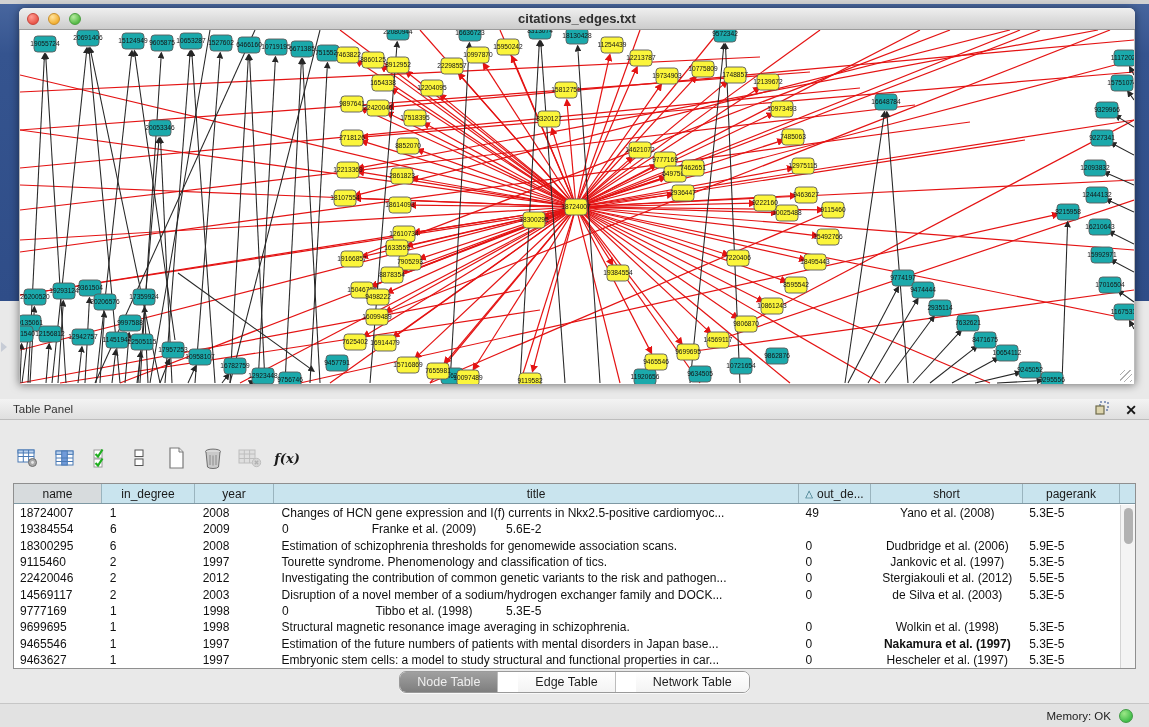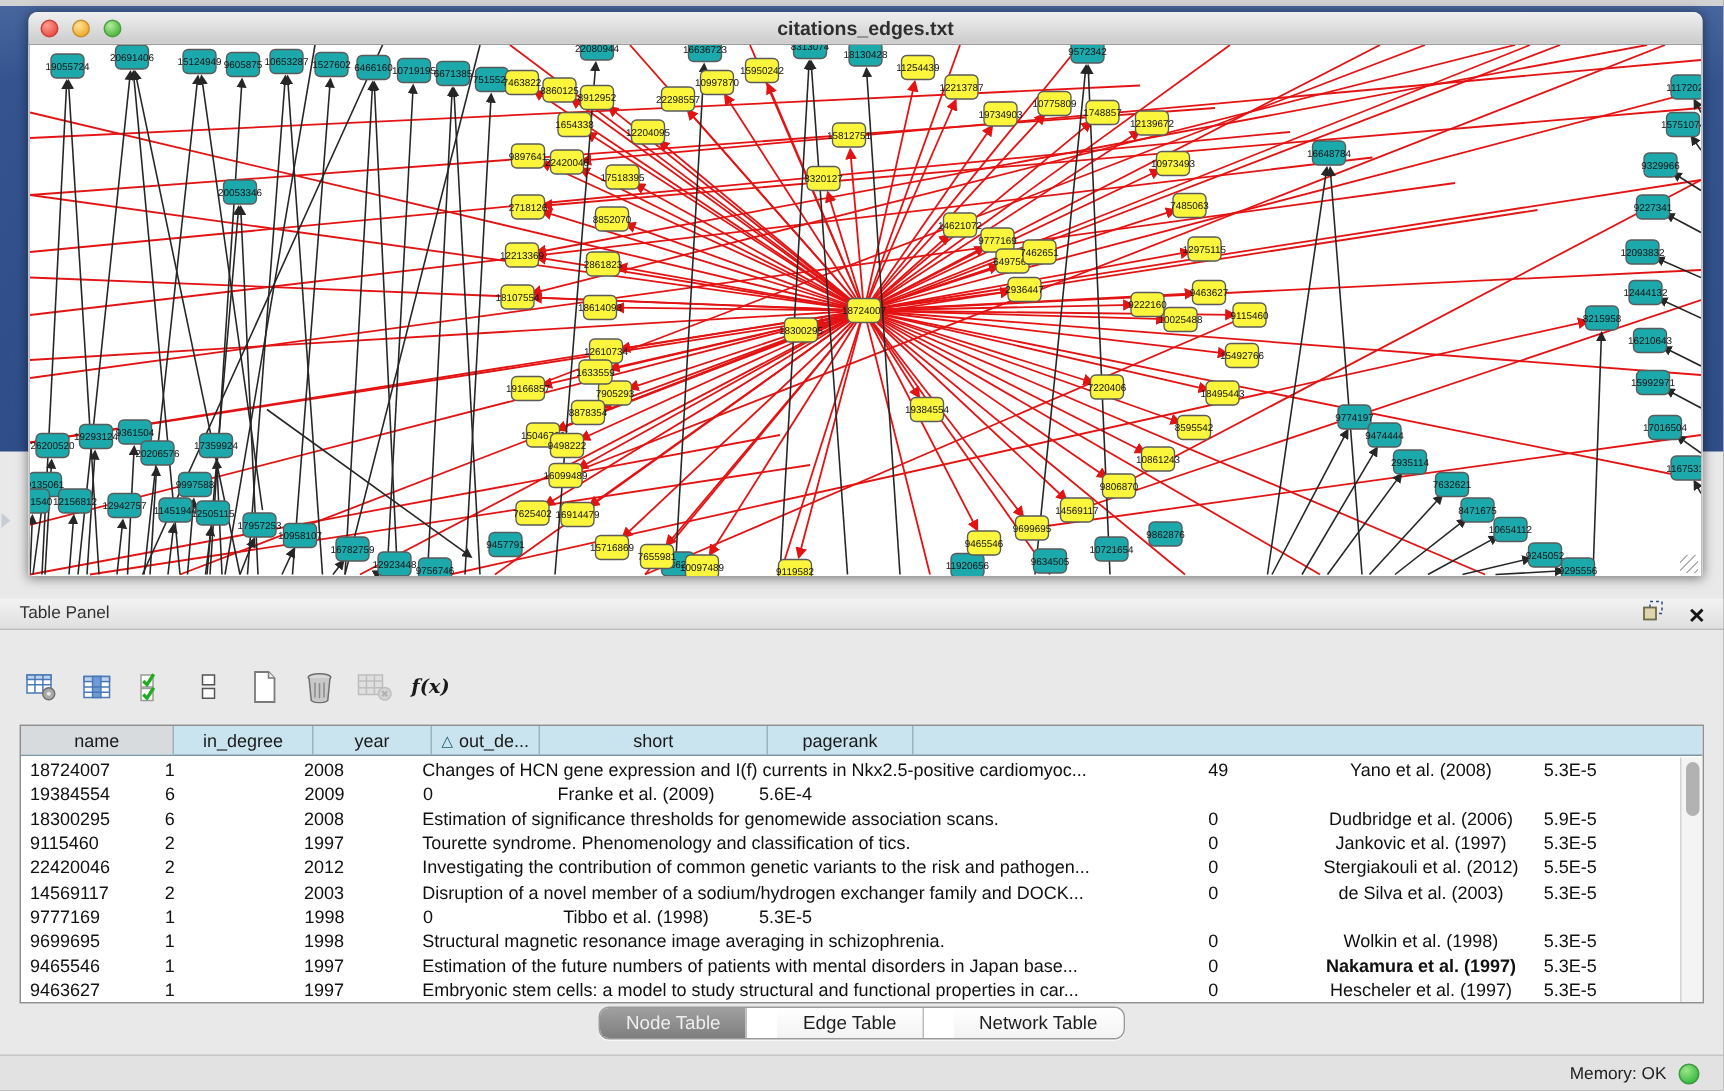--- a/index.html
+++ b/index.html
@@ -839,28 +839,31 @@
           <path d="M16.8 12.8 l3.4 3.4 M20.2 12.8 l-3.4 3.4" stroke="#6e6e6e" stroke-width="1.3"></path>
         </svg>
       </span>
       <span class="tbtn">
         <span class="fx">f(x)</span>
       </span>
     </div>
 
     <div class="tableWrap">
       <div class="thead" id="thead">
-          <div class="th first" style="width: 102px;">
+          <div class="th first" style="width: 88px;">
             <span>name</span>
           </div>
           <div class="th" style="width: 93px;">
             <span>in_degree</span>
           </div>
           <div class="th" style="width: 79px;">
             <span>year</span>
+          </div>
+          <div class="th" style="width: 525px;">
+            <span>title</span>
           </div>
           <div class="th" style="width: 72px;">
             <span class="sortglyph">△</span>
             <span>out_de...</span>
           </div>
           <div class="th" style="width: 152px;">
             <span>short</span>
           </div>
           <div class="th" style="width: 97px;">
             <span>pagerank</span>
@@ -875,27 +878,27 @@
             <div class="td" style="width: 72px; text-align: left;">49</div>
             <div class="td" style="width: 152px; text-align: center;">Yano et al. (2008)</div>
             <div class="td" style="width: 97px; text-align: left;">5.3E-5</div>
           </div>
           <div class="tr">
             <div class="td" style="width: 90px; text-align: left;">19384554</div>
             <div class="td" style="width: 93px; text-align: left;">6</div>
             <div class="td" style="width: 79px; text-align: left;">2009</div>
             <div class="td" style="width: 72px; text-align: left;">0</div>
             <div class="td" style="width: 152px; text-align: center;">Franke et al. (2009)</div>
-            <div class="td" style="width: 97px; text-align: left;">5.6E-4</div>
+            <div class="td" style="width: 97px; text-align: left;">5.6E-2</div>
           </div>
           <div class="tr">
             <div class="td" style="width: 90px; text-align: left;">18300295</div>
             <div class="td" style="width: 93px; text-align: left;">6</div>
             <div class="td" style="width: 79px; text-align: left;">2008</div>
-            <div class="td" style="width: 525px; text-align: left;">Estimation of significance thresholds for genomewide association scans.</div>
+            <div class="td" style="width: 525px; text-align: left;">Estimation of schizophrenia thresholds for genomewide association scans.</div>
             <div class="td" style="width: 72px; text-align: left;">0</div>
             <div class="td" style="width: 152px; text-align: center;">Dudbridge et al. (2006)</div>
             <div class="td" style="width: 97px; text-align: left;">5.9E-5</div>
           </div>
           <div class="tr">
             <div class="td" style="width: 90px; text-align: left;">9115460</div>
             <div class="td" style="width: 93px; text-align: left;">2</div>
             <div class="td" style="width: 79px; text-align: left;">1997</div>
             <div class="td" style="width: 525px; text-align: left;">Tourette syndrome. Phenomenology and classification of tics.</div>
             <div class="td" style="width: 72px; text-align: left;">0</div>

